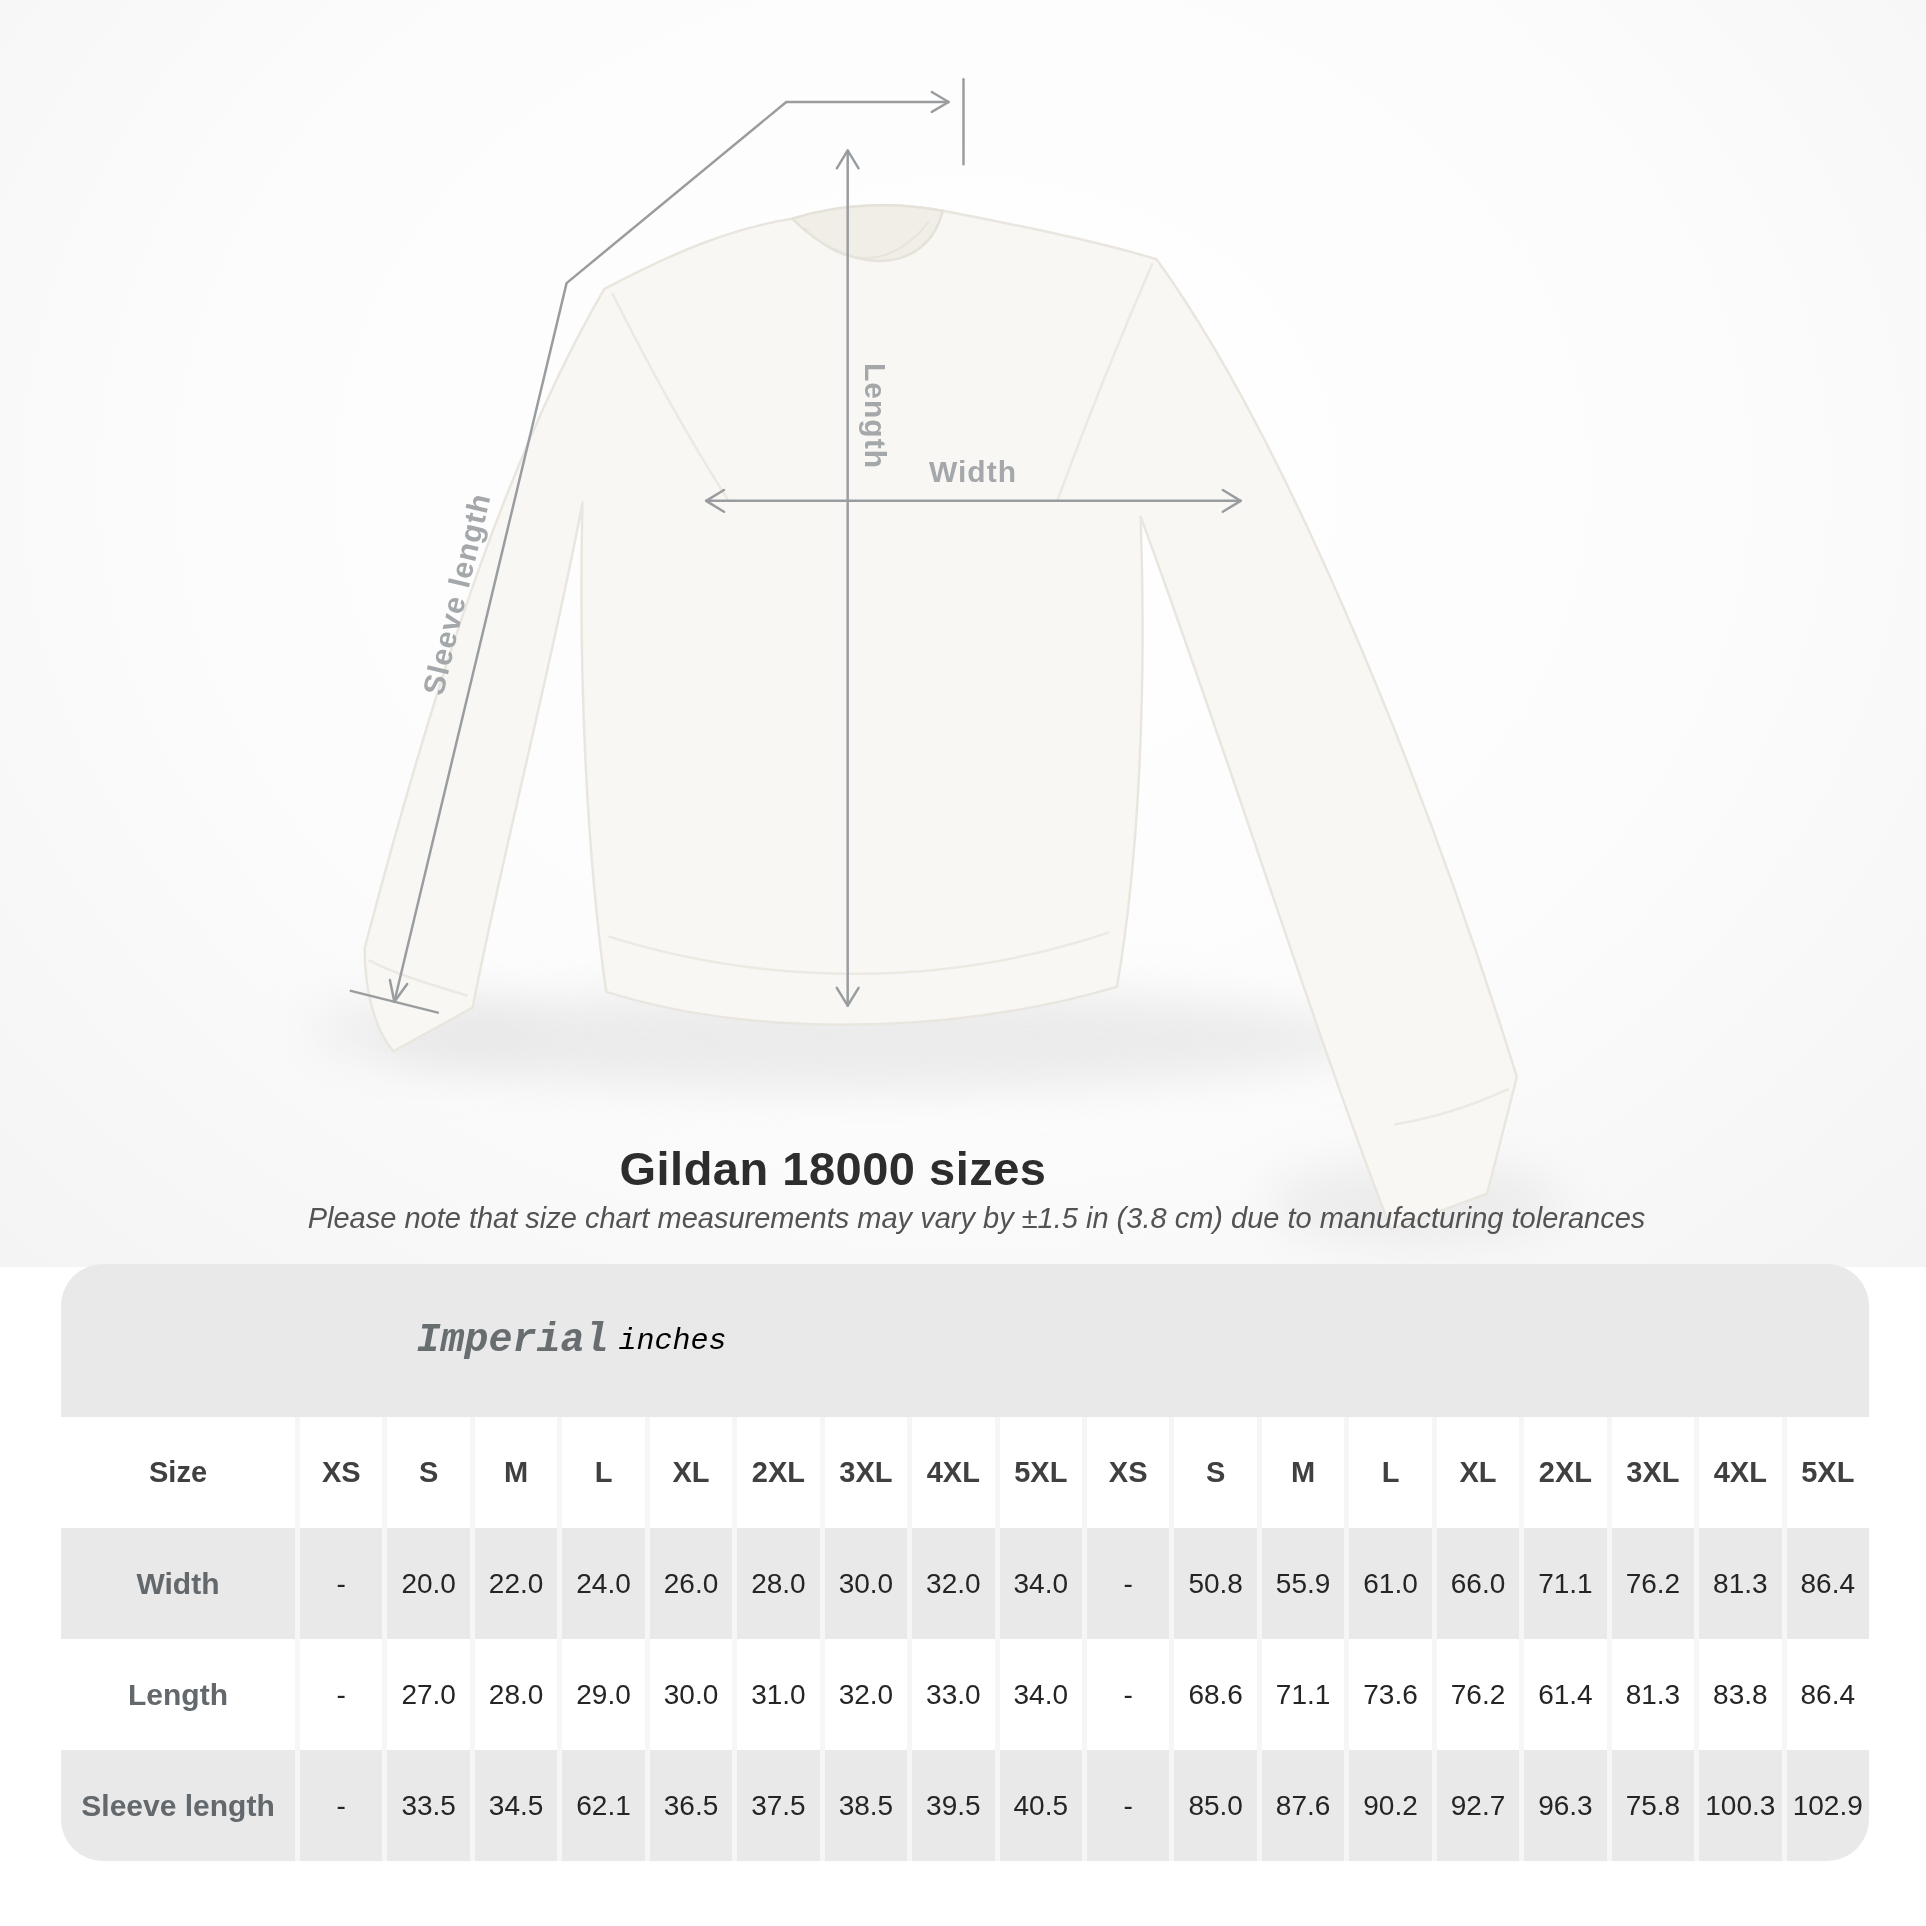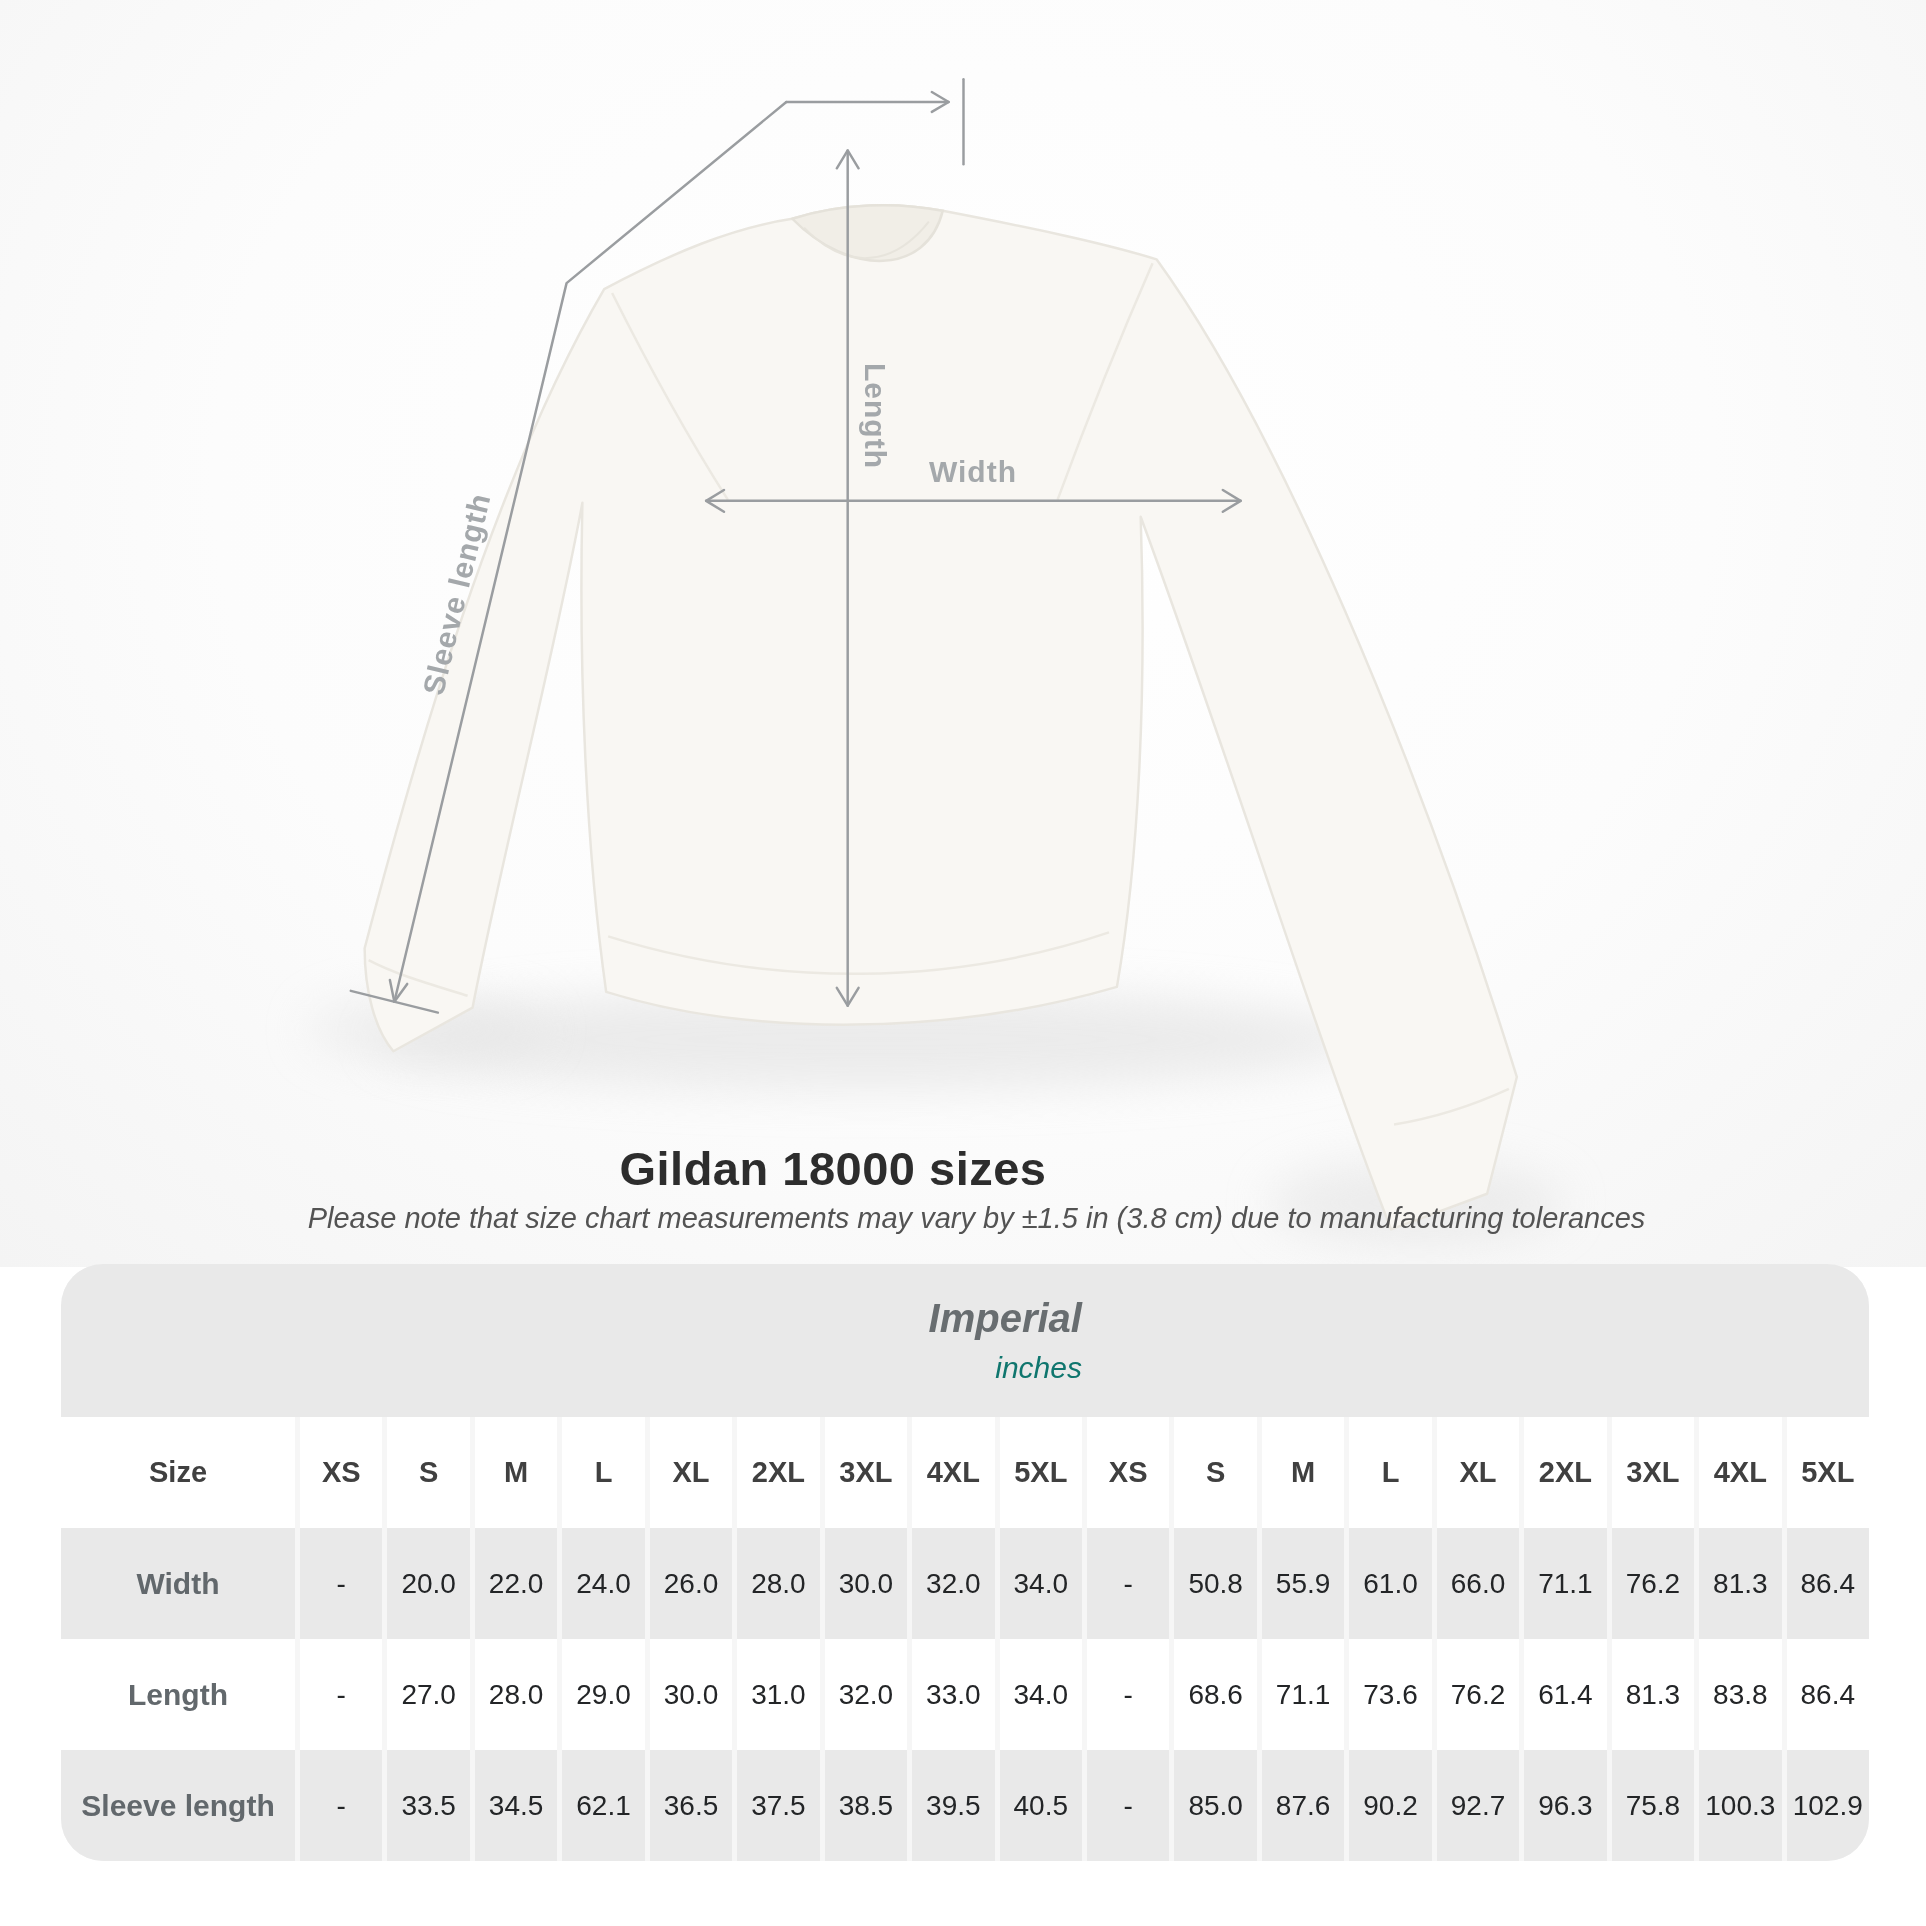--- a/index.html
+++ b/index.html
@@ -23,25 +23,25 @@
   .subtitle{position:absolute;left:0;top:1202px;width:1927px;text-align:center;
     font-size:29px;font-style:italic;color:#535353;padding-left:13px;}
 
   
   .size-table{position:absolute;left:61px;top:1264px;width:1808px;height:597px;
     background:#f6f6f6;border-radius:42px;overflow:hidden;
     display:grid;grid-template-columns:234px repeat(18,1fr);
     grid-template-rows:153px 111px 111px 111px 111px;column-gap:5px;row-gap:0;}
   .band{grid-column:1/-1;background:#e9e9e9;display:grid;
     grid-template-columns:234px repeat(18,1fr);column-gap:5px;}
-  .unit{display:flex;flex-direction:column;align-items:flex-end;justify-content:center;gap:10px;}
+  .unit{display:flex;flex-direction:row;align-items:center;justify-content:center;gap:10px;font-family:Liberation Mono, monospace;}
   .unit-imperial{grid-column:1/11;}
   .unit-metric{grid-column:11/20;}
   .unit .u-label{font-size:40px;font-weight:bold;font-style:italic;color:#686d70;}
-  .unit .u-sub{font-size:30px;font-style:italic;color:#0f766e;}
+  .unit .u-sub{font-size:30px;font-style:italic;color:#000000;}
 
   .cell{display:flex;align-items:center;justify-content:center;}
   .cell.white{background:#ffffff;}
   .cell.gray{background:#e9e9e9;}
   .hdr-txt{font-size:29px;font-weight:bold;color:#404040;}
   .rowlabel{font-size:30px;font-weight:bold;color:#62686c;}
   .num{font-size:28px;color:#232527;}
 </style>
 </head>
 <body>

